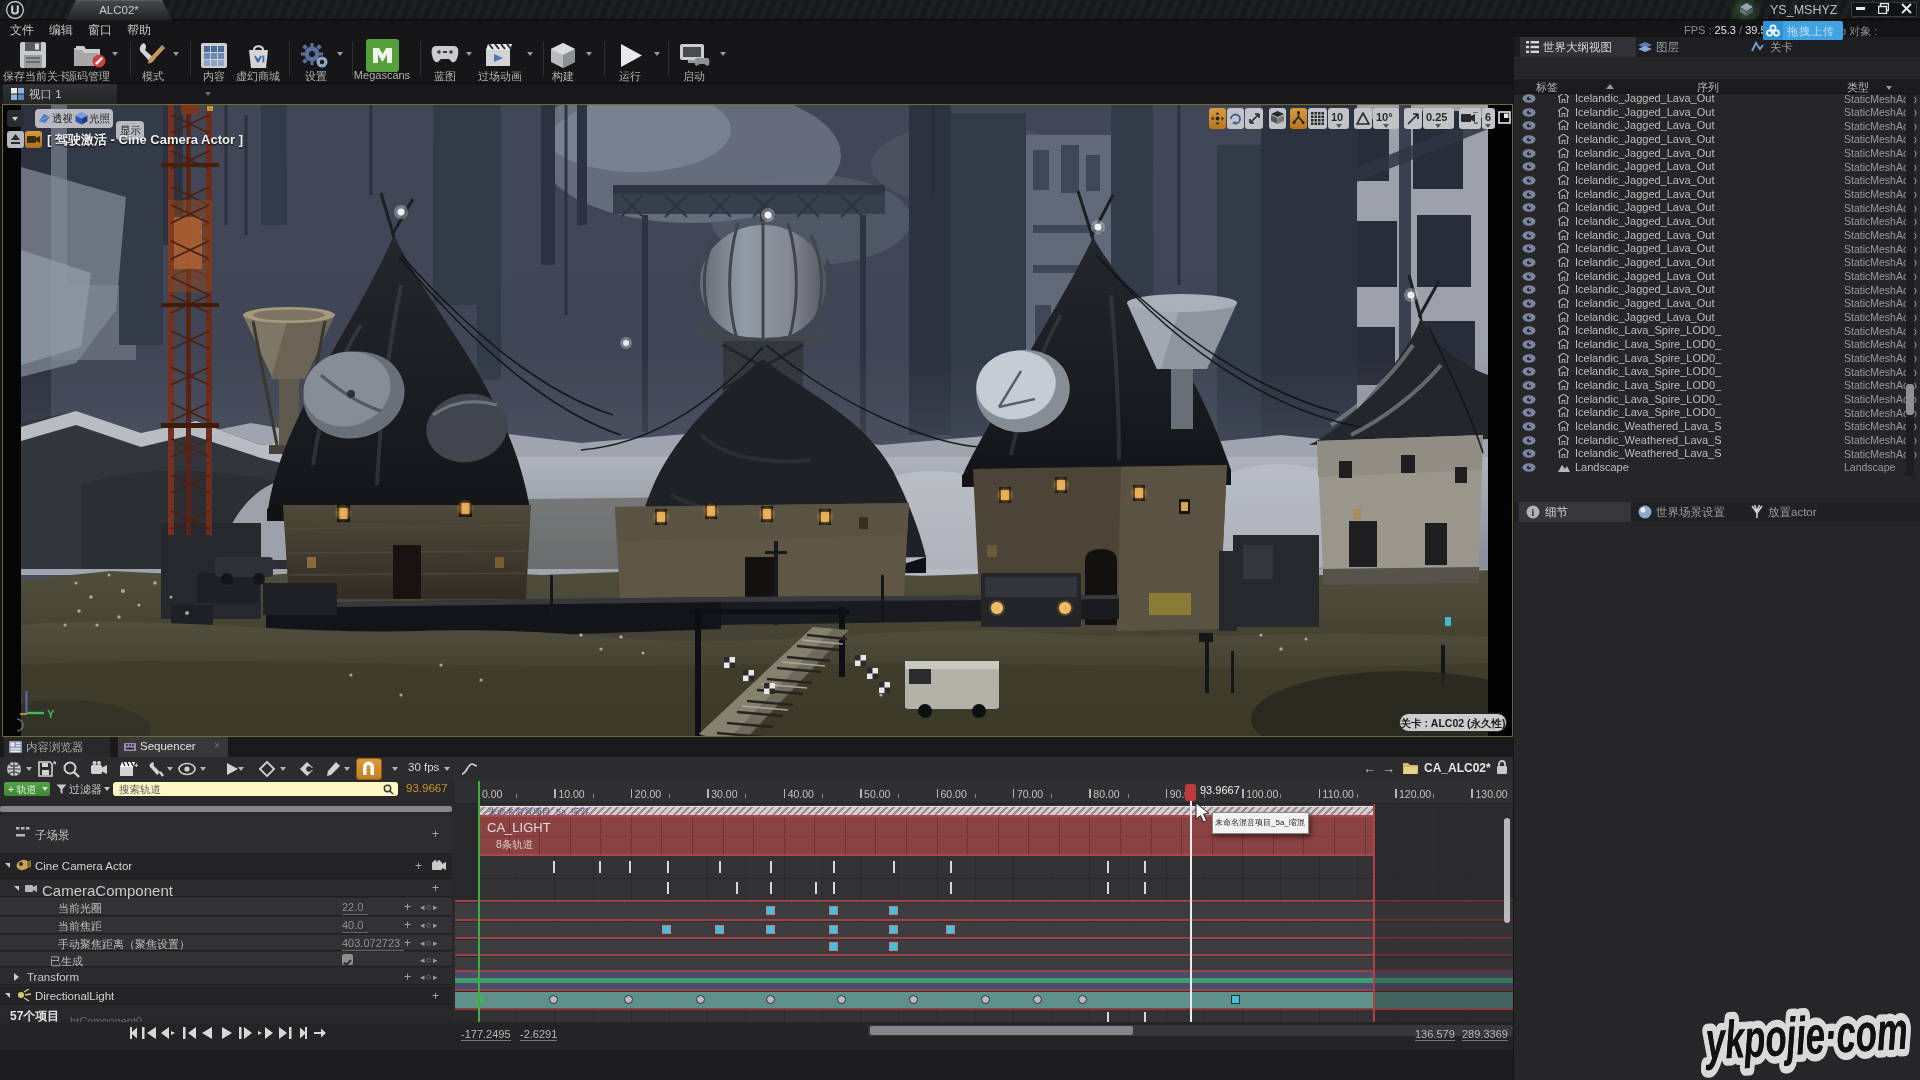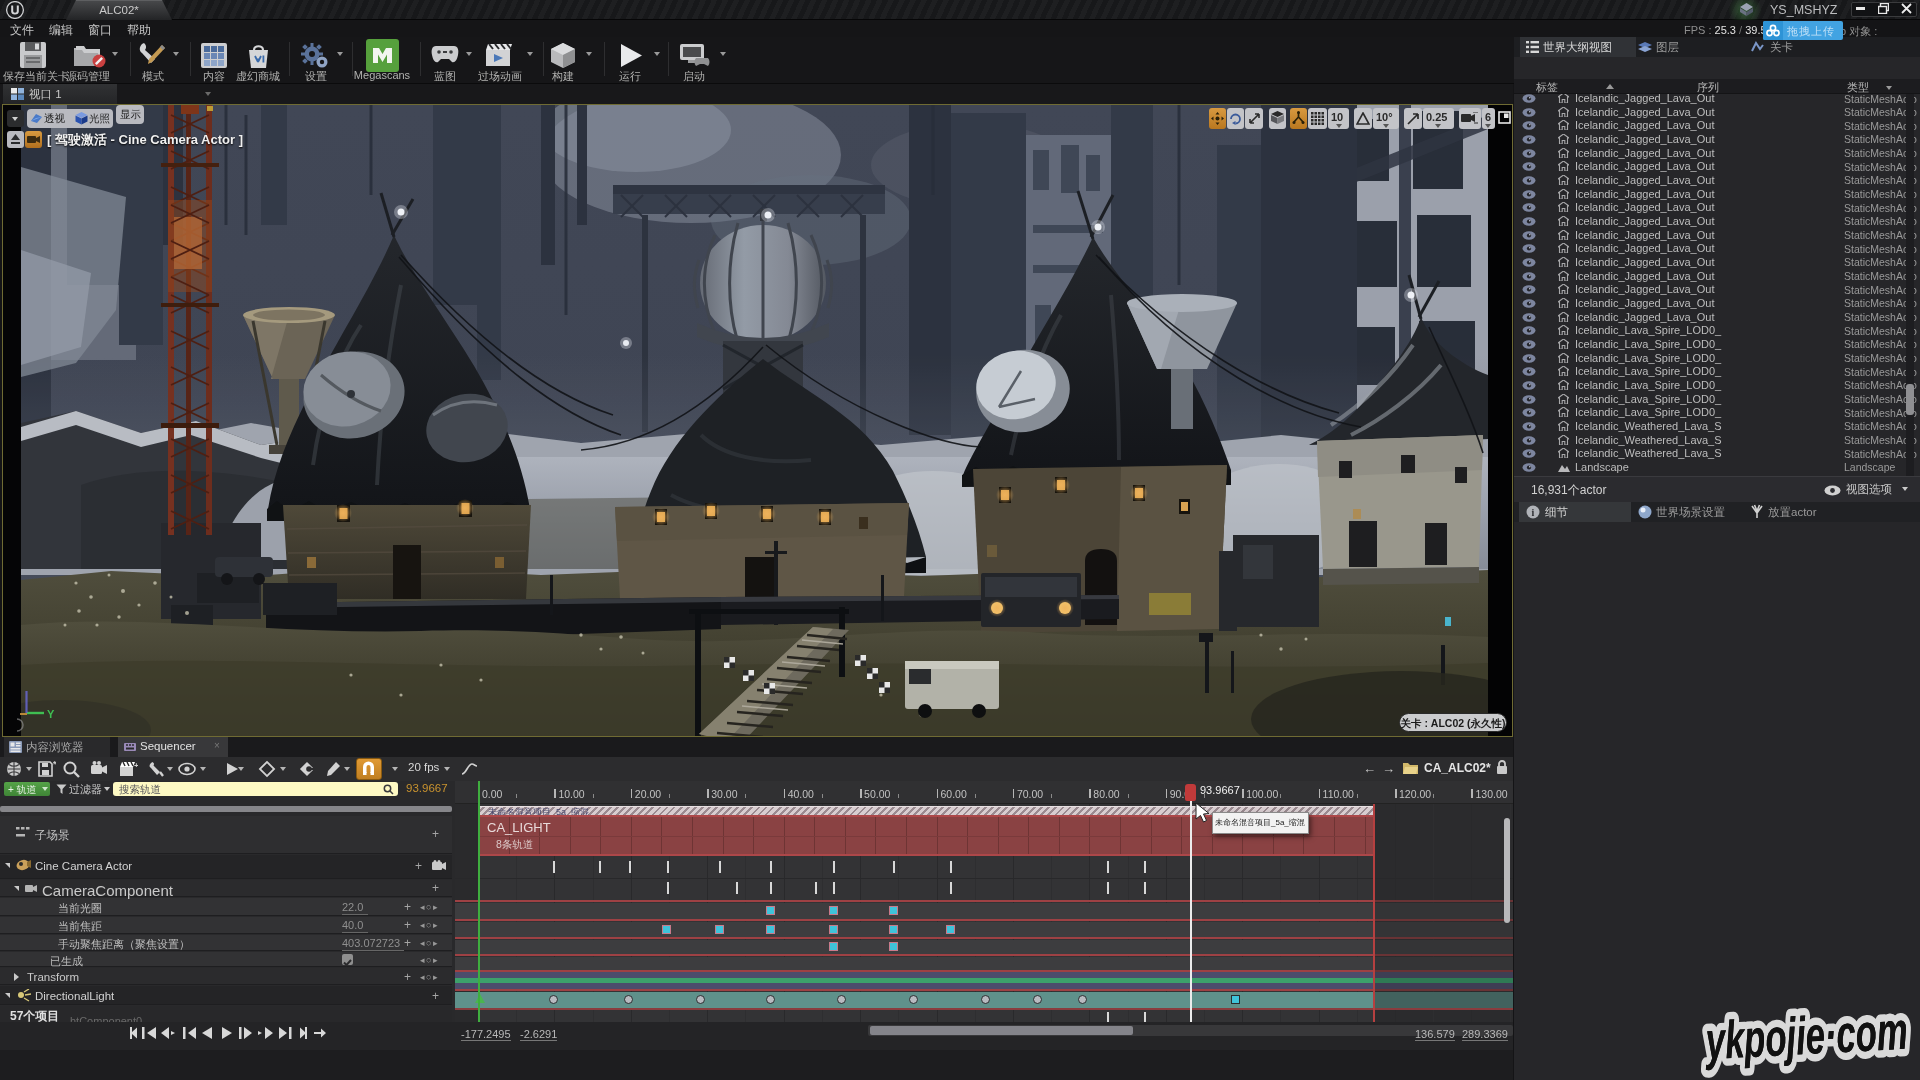--- a/index.html
+++ b/index.html
@@ -678,36 +678,36 @@
         <rect x="1424" y="512" width="6" height="9" fill="#4ac8e8" opacity=".85"></rect>
 
         <ellipse cx="1380" cy="614" rx="150" ry="48" fill="#27271f" opacity=".85"></ellipse>
         <ellipse cx="40" cy="625" rx="90" ry="30" fill="#2e2e26" opacity=".6"></ellipse>
       </svg>
     </div>
 
     <div class="abs" style="left:4px;top:5px;width:17px;height:17px;background:#2b2c2e;border-radius:3px;">
         <div class="caret" style="left:5px;top:7px;border-top-color:#d0d0d0;"></div>
       </div>
-    <div class="abs" style="left:24px;top:4px;width:52px;height:19px;background:#b9bac0;border-radius:4px;">
+    <div class="abs" style="left:32px;top:4px;width:52px;height:19px;background:#b9bac0;border-radius:4px;">
       <svg class="abs" style="left:3px;top:4px" width="13" height="11" viewBox="0 0 13 11">
           <path d="M1 8 L6 1 L12 4 L7 10 Z" fill="#4a7ac8"></path>
           <path d="M1 8 L6 5 L12 4" fill="#7aa6e8" stroke="none"></path>
         </svg>
       <div class="abs" style="left:17px;top:3px;font-size:10.5px;color:#1c1c1c;">透视</div>
     </div>
     <div class="abs" style="left:69px;top:4px;width:41px;height:19px;background:#b9bac0;border-radius:4px;">
       <svg class="abs" style="left:3px;top:3px" width="13" height="13" viewBox="0 0 13 13">
           <path d="M6.5 0 L12.5 3 L6.5 6 L0.5 3 Z" fill="#7a9ae0"></path>
           <path d="M0.5 3.5 L6.5 6.5 L6.5 12.5 L0.5 9.5 Z" fill="#2a52b0"></path>
           <path d="M12.5 3.5 L6.5 6.5 L6.5 12.5 L12.5 9.5 Z" fill="#1a3a8a"></path>
         </svg>
       <div class="abs" style="left:17px;top:3px;font-size:10.5px;color:#1c1c1c;">光照</div>
     </div>
-    <div class="abs" style="left:113px;top:0;width:28px;height:19px;background:#b9bac0;border-radius:4px;">
+    <div class="abs" style="left:113px;top:16px;width:28px;height:19px;background:#b9bac0;border-radius:4px;">
       <div class="abs" style="left:4px;top:3px;font-size:10.5px;color:#1c1c1c;">显示</div>
     </div>
     <div class="abs" style="left:4px;top:26px;width:17px;height:17px;background:#b9bac0;border-radius:3px;">
         <svg class="abs" style="left:3px;top:3px" width="11" height="11" viewBox="0 0 11 11">
           <path d="M5.5 0 L10 6 L1 6 Z" fill="#2a2b2d"></path>
           <rect x="1" y="8" width="9" height="2" fill="#2a2b2d"></rect>
         </svg>
       </div>
     <div class="abs" style="left:22px;top:26px;width:17px;height:17px;background:linear-gradient(#d89a40,#b06f1e);border-radius:3px;">
         <svg class="abs" style="left:2px;top:4px" width="13" height="9" viewBox="0 0 13 9">
@@ -1193,29 +1193,20 @@
             <path d="M0 9 L4 2 L7 6 L9 3 L12 9 Z" fill="#b8b8ba"></path>
           </svg>
           <div class="abs" style="left:61px;top:1px;font-size:11px;color:#bdbdbd;white-space:nowrap;">Landscape</div>
       <div class="abs" style="left:330px;top:1.5px;font-size:10.5px;color:#9a9a9a;white-space:nowrap;">Landscape</div>
     </div>
       </div>
 
     <div class="abs" style="left:392px;top:57px;width:8px;height:382px;background:#1d1d20;"></div>
     <div class="abs" style="left:392px;top:347px;width:8px;height:31px;background:#8f8f92;border-radius:3px;"></div>
 
-    <div class="abs" style="left:0;top:439px;width:406px;height:26px;background:#2b2b2f;border-top:1px solid #3a3a3e;">
-      <div class="abs" style="left:17px;top:5px;font-size:12px;color:#d2d2d2;">16,931<span style="letter-spacing:0">个</span>actor</div>
-      <svg class="abs" style="left:310px;top:8px" width="17" height="11" viewBox="0 0 17 11">
-          <ellipse cx="8.5" cy="5.5" rx="8" ry="5" fill="#d0d0d0"></ellipse>
-          <circle cx="8.5" cy="5.5" r="2.4" fill="#2b2b2f"></circle>
-        </svg>
-      <div class="abs" style="left:332px;top:5px;font-size:11.5px;color:#c9c9c9;">视图选项</div>
-      <div class="caret" style="left:388px;top:10px;border-top-color:#c9c9c9;"></div>
-    </div>
 
     <div class="abs" style="left:0;top:465px;width:406px;height:20px;background:#202124;">
       <div class="abs" style="left:5px;top:0;width:112px;height:20px;background:#35373a;">
         <svg class="abs" style="left:7px;top:3px" width="14" height="14" viewBox="0 0 14 14">
             <circle cx="7" cy="7" r="6.5" fill="#b0b3b8"></circle>
             <text x="7" y="10.5" text-anchor="middle" font-size="10" font-weight="bold" fill="#2a2b2e" font-family="Liberation Serif">i</text>
           </svg>
         <div class="abs" style="left:26px;top:3px;font-size:11.5px;color:#d5d5d5;">细节</div>
       </div>
       <svg class="abs" style="left:124px;top:3px" width="14" height="14" viewBox="0 0 14 14">
@@ -1313,21 +1304,21 @@
           <path d="M12 2 L16 6 L7 15 L3 16 L4 11 Z" fill="#d2d2d2"></path>
         </svg>
         <div class="caret" style="left:344px;top:10px;border-top-color:#b5b5b5;"></div>
         <div class="abs" style="left:356px;top:1px;width:26px;height:22px;background:linear-gradient(#e09a35,#c07f22);border-radius:3px;border:1px solid #8a5a10;"></div>
         <svg class="abs" style="left:359px;top:3px" width="20" height="18" viewBox="0 0 20 18">
           <path d="M4 10 A5.5 5.5 0 0 0 15 10 L15 4 L11.5 4 L11.5 10 A1.8 1.8 0 0 1 7.5 10 L7.5 4 L4 4 Z" fill="#fff" transform="rotate(180 9.5 8.5)"></path>
           <rect x="4" y="12" width="3.5" height="3" fill="#fff"></rect>
           <rect x="11.5" y="12" width="3.5" height="3" fill="#fff"></rect>
         </svg>
         <div class="caret" style="left:392px;top:10px;border-top-color:#b5b5b5;"></div>
-        <div class="abs" style="left:408px;top:4px;font-size:11.5px;color:#d8d8d8;">20 fps</div>
+        <div class="abs" style="left:408px;top:4px;font-size:11.5px;color:#d8d8d8;">30 fps</div>
         <div class="caret" style="left:444px;top:10px;border-top-color:#b5b5b5;"></div>
         <svg class="abs" style="left:460px;top:3px" width="20" height="18" viewBox="0 0 20 18">
           <path d="M2 14 C6 14 8 4 12 4 C14 4 15 6 17 6" fill="none" stroke="#d2d2d2" stroke-width="1.7"></path>
         </svg>
         <div class="abs" style="left:1363px;top:4px;font-size:13px;color:#c9c9c9;">←</div>
         <div class="abs" style="left:1382px;top:4px;font-size:13px;color:#c9c9c9;">→</div>
         <svg class="abs" style="left:1402px;top:4px" width="17" height="14" viewBox="0 0 17 14">
           <path d="M1 2 L6 2 L8 4 L16 4 L16 13 L1 13 Z" fill="#d2b86a"></path>
           <path d="M3 6 L16 6 L14 13 L1 13 Z" fill="#e8d28a"></path>
         </svg>

